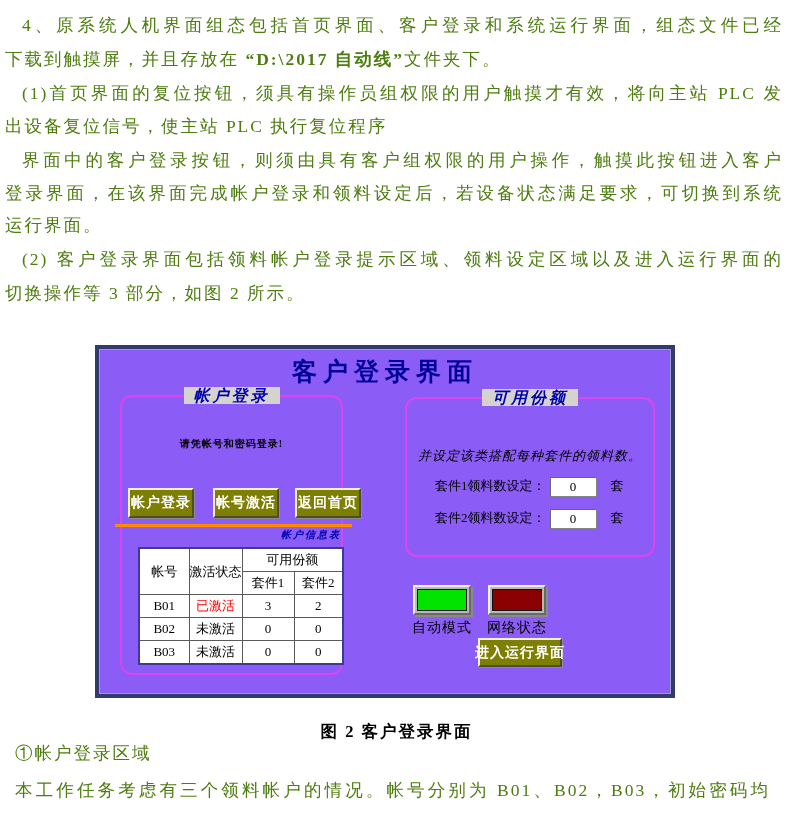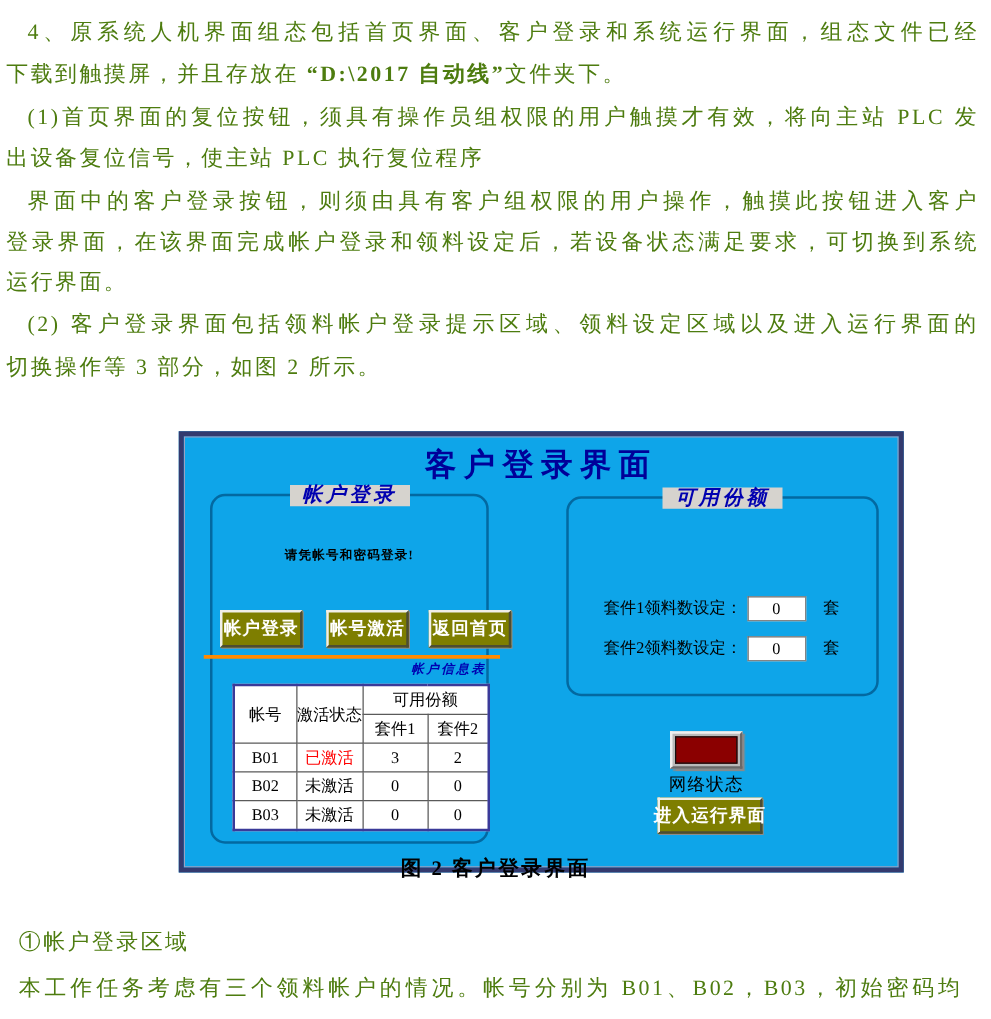--- a/index.html
+++ b/index.html
@@ -15,31 +15,30 @@
   }
   .doc-line.just{text-align:justify;text-align-last:justify;}
   .doc-line.ind{padding-left:17px;width:761px;}
   .doc-caption{
     position:absolute;left:0;width:793px;text-align:center;
     font-size:16.5px;font-weight:bold;letter-spacing:2px;height:24px;line-height:24px;
   }
   
   .hmi{
     position:absolute;left:95px;top:345px;width:580px;height:353px;
-    box-sizing:border-box;border:4px solid #333a6e;background:#0ea5e9;
+    box-sizing:border-box;border:4px solid #333a6e;background:#8b5cf6;
     box-shadow:inset 0 0 0 1px #9aa0c2;
     font-family:"Liberation Serif","DejaVu Serif",serif;
-    margin-left:48px;
   }
   .hmi-title{
     position:absolute;top:6px;left:0;width:100%;text-align:center;
     font-size:25px;font-weight:bold;letter-spacing:6px;color:#000099;
   }
   .group{
-    position:absolute;border:2px solid #0369a1;border-radius:12px;box-sizing:border-box;
+    position:absolute;border:2px solid #d946ef;border-radius:12px;box-sizing:border-box;
   }
   .group-login{left:21px;top:46px;width:223px;height:280px;}
   .group-setting{left:306px;top:48px;width:250px;height:160px;}
   .legend{position:absolute;top:-11px;left:0;width:100%;text-align:center;}
   .legend span{
     background:#d6d3ce;padding:0 10px;color:#0000b0;font-weight:bold;font-style:italic;
     font-size:16px;letter-spacing:3px;
   }
   .login-prompt{
     position:absolute;top:40px;left:0;width:100%;text-align:center;
@@ -156,38 +155,45 @@
         <td>未激活</td>
         <td>0</td>
         <td>0</td>
       </tr>
     </tbody>
       </table>
   </div>
 
   <div class="group group-setting">
     <div class="legend"><span>可用份额</span></div>
+    <div class="instr" style="top:48px">并设定该类搭配每种套件的领料数。</div>
 
     <div class="set-row" style="top:78px">
       <span>套件1领料数设定：</span>
       <input class="set-input" readonly="" value="0" style="">
       <span class="set-unit">套</span>
     </div>
     <div class="set-row" style="top:110px">
       <span>套件2领料数设定：</span>
       <input class="set-input" readonly="" value="0" style="">
       <span class="set-unit">套</span>
     </div>
   </div>
 
+  <div class="lamp-box" style="left:309px">
+    <div class="lamp-frame">
+        <div class="lamp-inner lamp-green"></div>
+      </div>
+    <div class="lamp-label">自动模式</div>
+  </div>
   <div class="lamp-box" style="left:384px">
     <div class="lamp-frame">
         <div class="lamp-inner lamp-red"></div>
       </div>
     <div class="lamp-label">网络状态</div>
   </div>
 
   <div class="btn3d btn-enter">进入运行界面</div>
 </div>
 
-<div class="doc-caption" style="top:683px">图 2  客户登录界面</div>
+<div class="doc-caption" style="top:720px">图 2  客户登录界面</div>
 <div class="doc-line" style="top:741px;left:15px;width:768px">①帐户登录区域</div>
 <div class="doc-line just" style="top:778px;left:15px;width:755px">本工作任务考虑有三个领料帐户的情况。帐号分别为 B01、B02，B03，初始密码均</div>
 
 </body></html>

